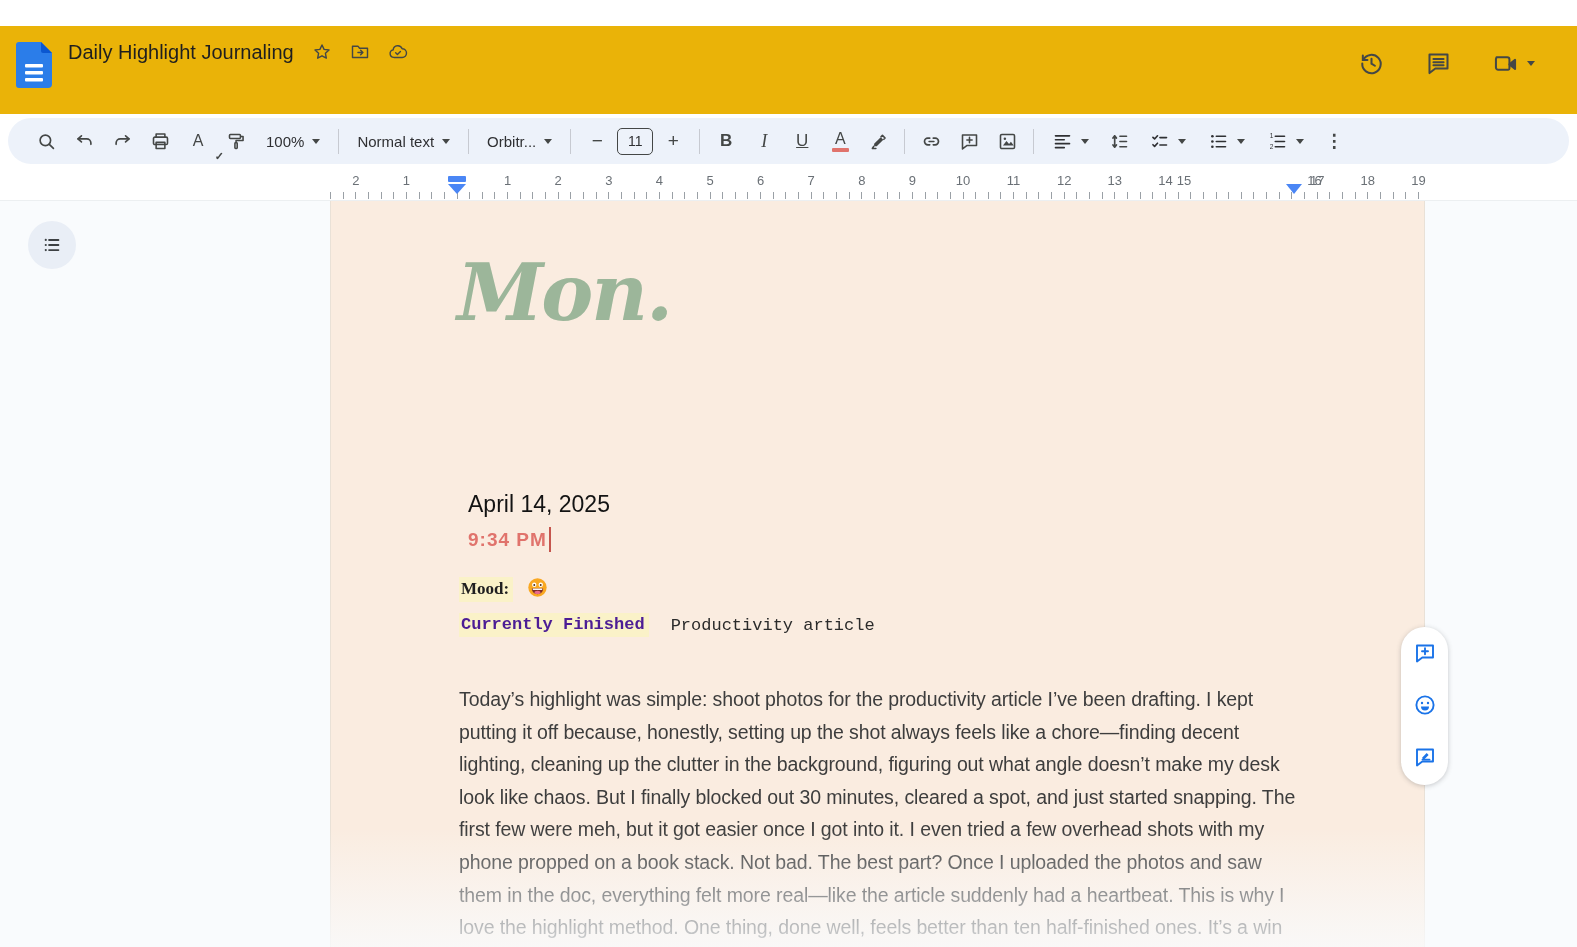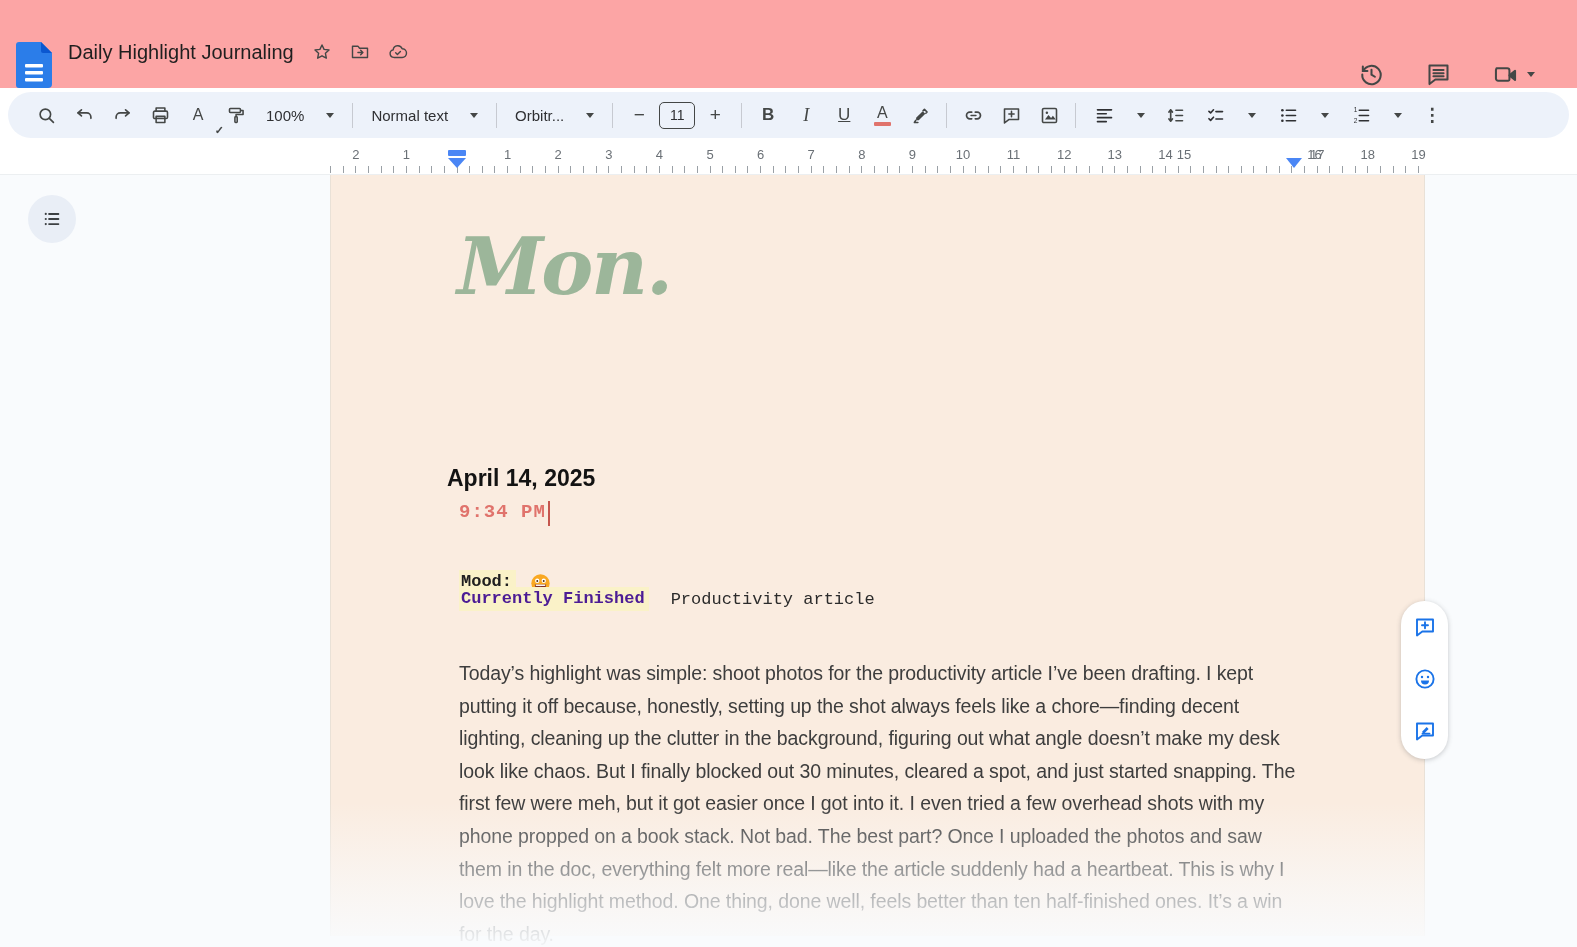--- a/index.html
+++ b/index.html
@@ -1,40 +1,40 @@
 <!DOCTYPE html>
 <html style="--toolbar-bg: #edf2fa; --workspace-bg: #f9fbfd; --page-background: #faece0; --day-heading: #9cb69a; --temperature: #92bce9; --time: #e0736c; --highlight: #faf2c8; --accent-blue: #1a73e8;"><head>
 <meta charset="utf-8">
 <style>
   * { margin:0; padding:0; box-sizing:border-box; }
   html,body { width:1577px; height:947px; overflow:hidden; }
   body { font-family:"Liberation Sans", sans-serif; background:#fff; color:#1f1f1f; }
 
   
-  .header { height:88px; background:#fca5a5; display:flex; justify-content:space-between; align-items:flex-end; padding:10px 26px 0 14px; }
+  .header { height:88px; background:#eab308; display:flex; justify-content:space-between; align-items:flex-start; padding:10px 26px 0 14px;margin-top:26px; }
   .header-left { display:flex; align-items:flex-start; }
   .docs-logo { width:36px; height:46px; margin:6px 16px 0 2px; cursor:pointer; }
   .title-block { display:flex; flex-direction:column; }
   .title-row { display:flex; align-items:center; gap:18px; height:32px; }
   .doc-title { font-size:20px; color:#1f1f1f; }
   .title-row .ticon { width:20px; height:20px; color:#444746; display:inline-flex; }
   .menu-row { display:flex; gap:26px; margin-top:4px; font-size:15px; color:#1f1f1f; }
   .menu-row span { cursor:pointer; padding:2px 2px; border-radius:4px; }
   .header-right { display:flex; align-items:center; gap:40px; margin-top:14px; margin-right:16px; }
   .hicon { width:27px; height:27px; color:#444746; display:inline-flex; cursor:pointer; }
   .video-group { display:flex; align-items:center; gap:8px; }
 
   .caret { width:0; height:0; border-left:4.5px solid transparent; border-right:4.5px solid transparent; border-top:5px solid #444746; display:inline-block; }
 
   
   .toolbar-wrap { padding:4px 8px 8px 8px; background:#fff; }
   .toolbar { height:46px; background:var(--toolbar-bg); border-radius:23px; display:flex; align-items:center; padding:0 14px 0 20px; gap:2px; }
   .tbtn { min-width:36px; height:36px; border:none; background:transparent; border-radius:6px; display:flex; align-items:center; justify-content:center; color:#444746; cursor:pointer; font-family:"Liberation Sans",sans-serif; }
   .tbtn svg { width:21px; height:21px; }
-  .tdrop { display:flex; align-items:center; gap:22px; padding:0 10px; font-size:15px; color:#2f3033; }
+  .tdrop { display:flex; align-items:center; gap:8px; padding:0 10px; font-size:15px; color:#2f3033; }
   .tdivider { width:1px; height:25px; background:#c7cad1; margin:0 6px; flex:none; }
   .zoom-label { font-size:15px; }
   .fontsize-box { width:36px; height:27px; border:1.5px solid #444746; border-radius:5px; display:flex; align-items:center; justify-content:center; font-size:14px; color:#2f3033; background:transparent; }
   .glyph-btn { font-size:17px; font-weight:bold; }
   .italic-glyph { font-style:italic; font-family:"Liberation Serif",serif; font-size:18px; }
   .underline-glyph { text-decoration:underline; font-weight:normal; font-size:17px; }
   .textcolor { display:flex; flex-direction:column; align-items:center; line-height:1; }
   .textcolor .a { font-size:16px; color:#444746; }
   .textcolor .bar { width:17px; height:4px; background:var(--time); margin-top:1px; border-radius:1px; }
   .spellcheck { position:relative; font-size:16px; color:#444746; }
@@ -58,25 +58,25 @@
 
   .page { position:absolute; left:330px; top:0; width:1095px; height:761px; background:var(--page-background); border-left:1px solid #e9e1d7; border-right:1px solid #e9e1d7; }
 
   .day-heading { position:absolute; left:126px; top:34px; font-family:"DejaVu Serif",serif; font-style:italic; font-weight:bold; font-size:78px; color:var(--day-heading); letter-spacing:-2px;margin-top:12px; }
 
   .weather { position:absolute; left:134px; top:192px; display:flex; align-items:flex-start; }
   .cloud-svg { width:88px; height:62px; margin-top:6px; }
   .temp { font-size:64px; font-weight:bold; color:var(--temperature); margin-left:16px; line-height:1; }
   .deg-ring { width:15px; height:15px; border:5px solid var(--temperature); border-radius:50%; display:inline-block; margin-top:-8px; margin-left:3px; }
 
-  .date-line { position:absolute; left:116px; top:290px; font-size:23px; font-weight:bold; color:#131313; }
-  .time-line { position:absolute; left:128px; top:326px; font-family:Liberation Mono, monospace; font-weight:bold; font-size:19px; letter-spacing:1px; color:var(--time); display:flex; }
+  .date-line { position:absolute; left:137px; top:290px; font-size:23px; font-weight:normal; color:#131313; }
+  .time-line { position:absolute; left:137px; top:326px; font-family:Liberation Sans, sans-serif; font-weight:bold; font-size:19px; letter-spacing:1px; color:var(--time); display:flex; align-items:center; }
   .text-cursor { width:2px; height:25px; background:#c5564e; margin-left:2px; }
 
-  .mood-line { position:absolute; left:128px; top:395px; font-family:Liberation Mono, monospace; font-size:17px; font-weight:bold; color:#202020; display:flex; align-items:flex-end; gap:14px; }
+  .mood-line { position:absolute; left:128px; top:376px; font-family:Liberation Serif, serif; font-size:17px; font-weight:bold; color:#202020; display:flex; align-items:flex-start; gap:14px; }
   .hl { background:var(--highlight); padding:2px 4px 3px 2px; }
   .emoji-face { width:21px; height:21px; display:inline-block; }
   .current-line { position:absolute; left:128px; top:412px; font-family:"Liberation Mono",monospace; font-size:17px; color:#2b2b2b; display:flex; align-items:center; gap:22px; }
   .current-line .label { font-weight:bold; color:#4c1d95; }
 
   .journal-paragraph { position:absolute; left:128px; top:482px; width:838px; font-size:19.5px; line-height:32.6px; color:#3d3d3d; letter-spacing:-0.1px; }
 
   
   .float-pill { position:absolute; left:1401px; top:426px; width:47px; height:158px; background:#fff; border-radius:24px; box-shadow:0 1px 5px rgba(60,64,67,.28); display:flex; flex-direction:column; align-items:center; justify-content:space-between; padding:14px 0; }
   .float-pill button { width:26px; height:26px; border:none; background:transparent; color:var(--accent-blue); cursor:pointer; padding:0; }

